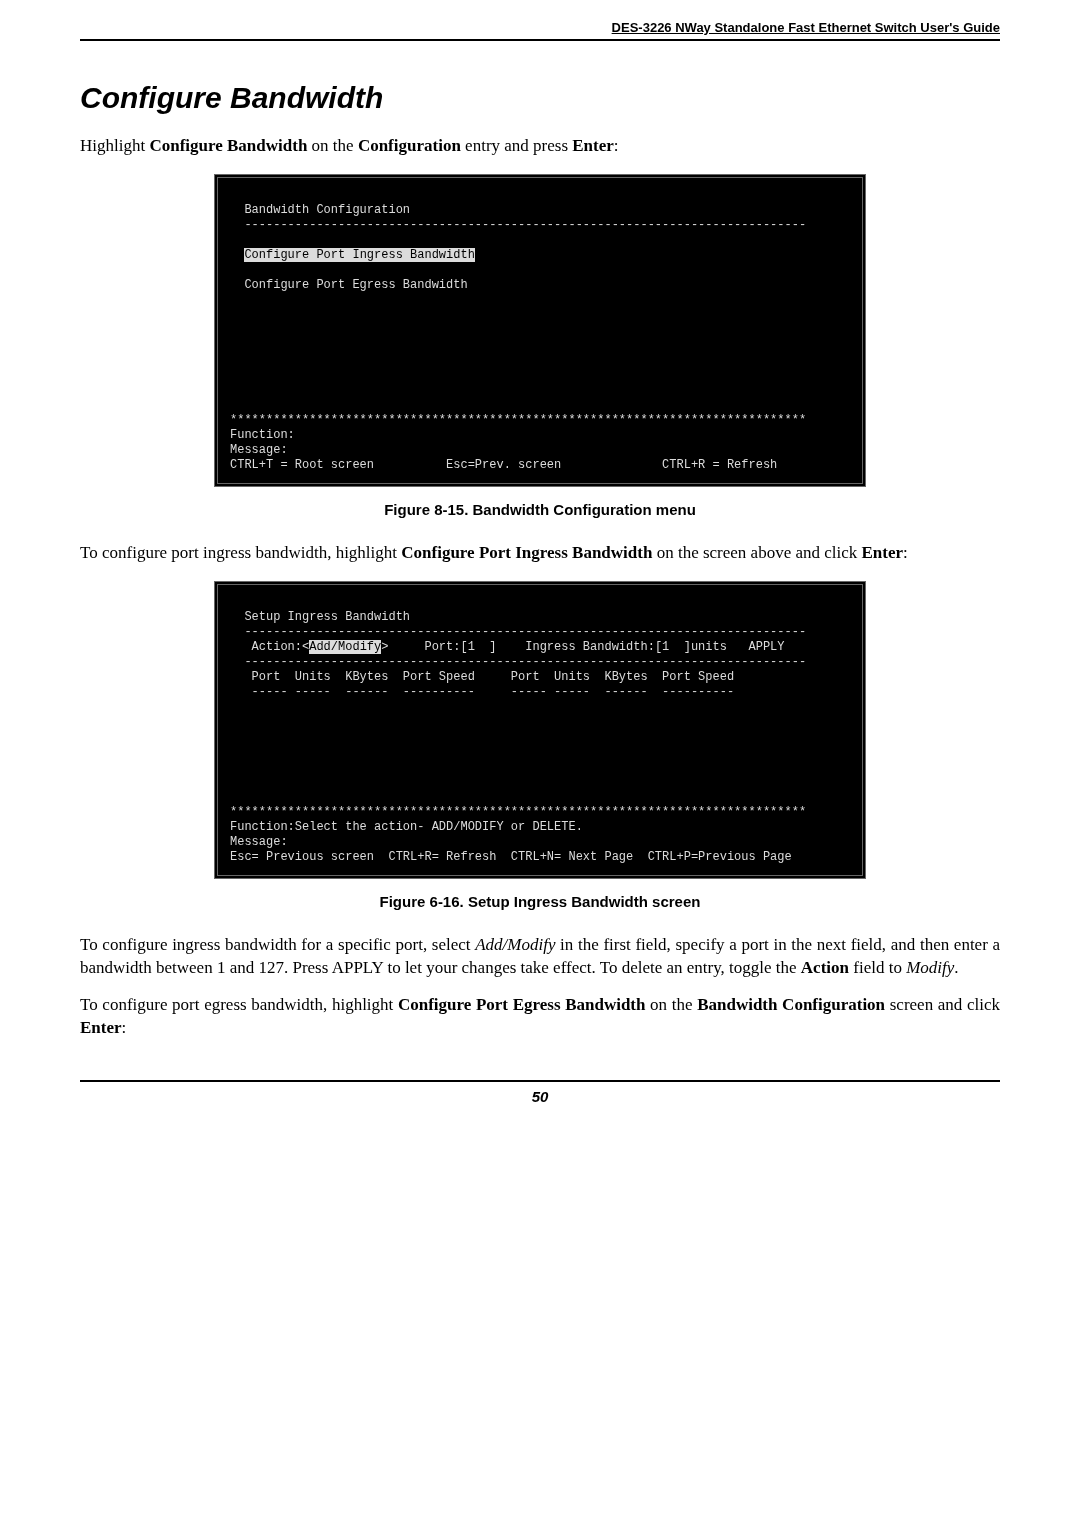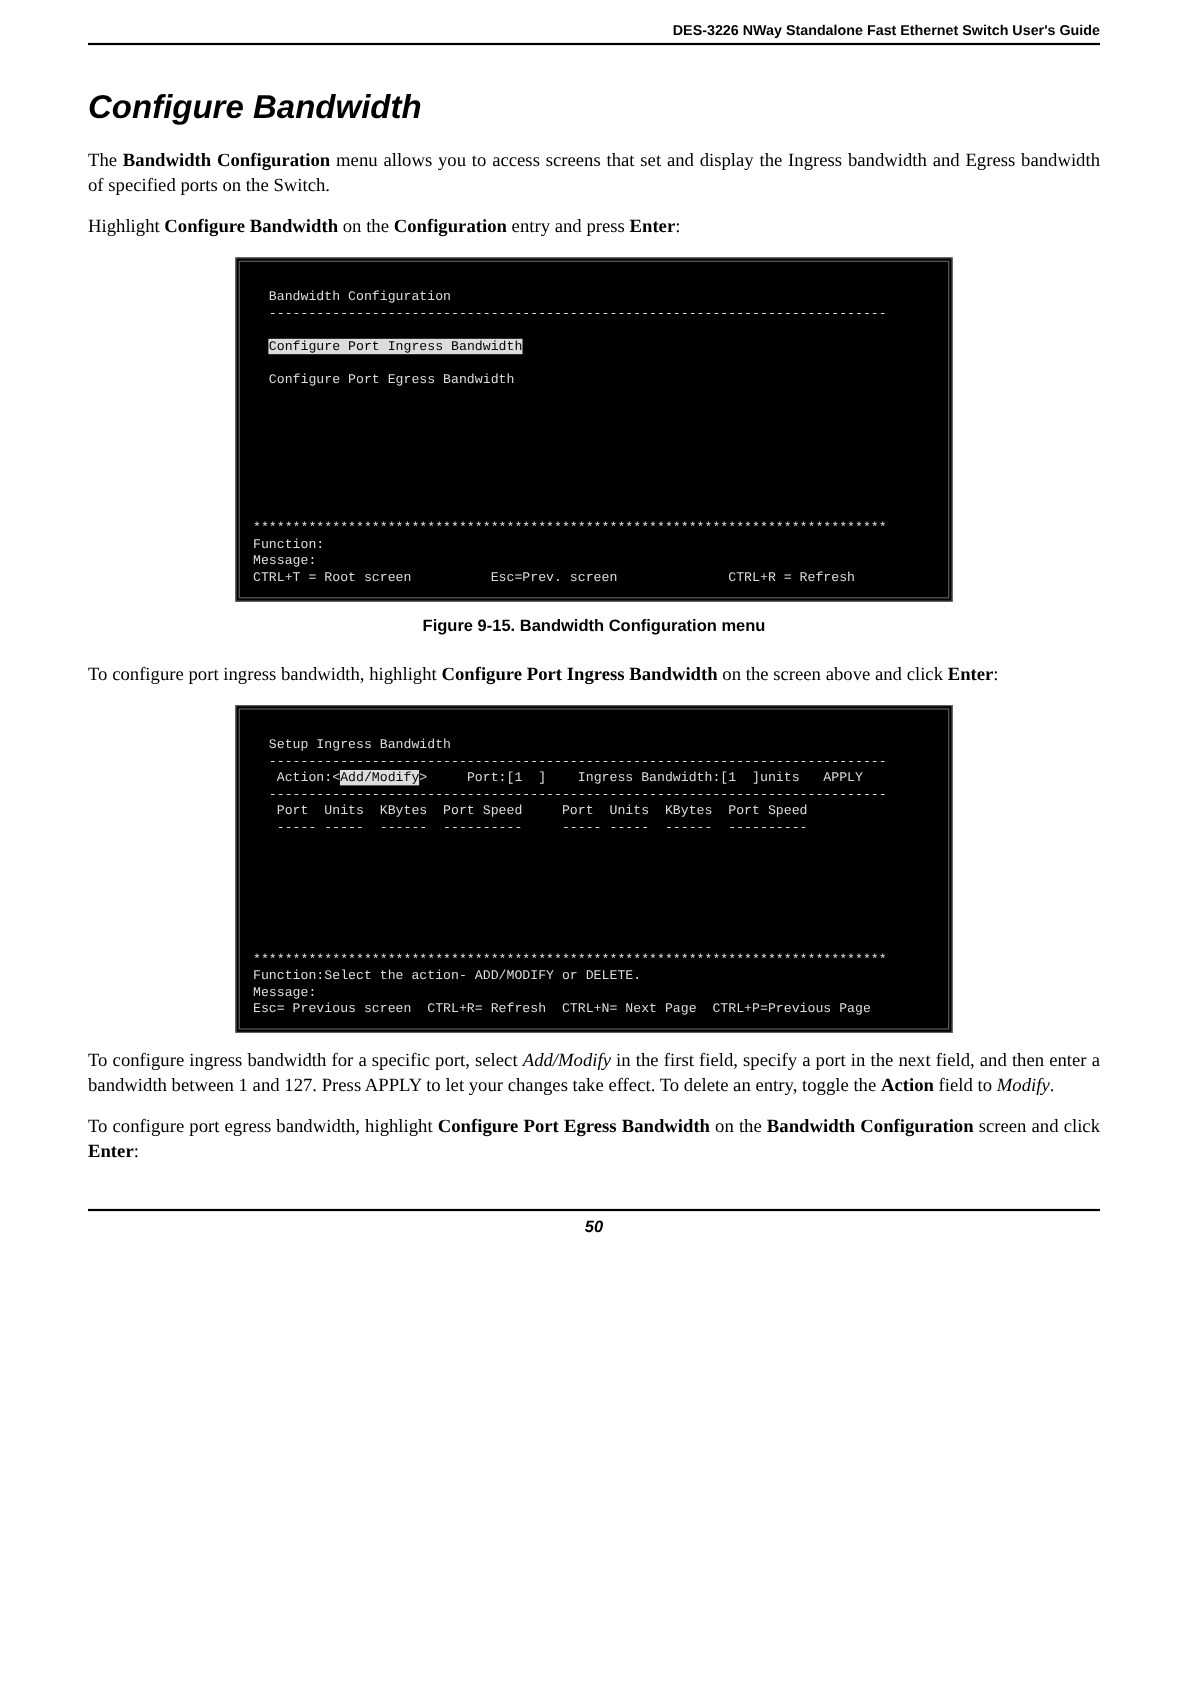--- a/index.html
+++ b/index.html
@@ -13,20 +13,21 @@
     width: 1080px;
     min-height: 1528px;
     margin: 0 auto;
     box-sizing: border-box;
     padding: 20px 80px 0 80px;
     position: relative;
   }
   .header-line {
     border-bottom: 2px solid #000;
     margin-bottom: 4px;
+    text-decoration: underline;
   }
   .header-text {
     text-align: right;
     font-family: Arial, sans-serif;
     font-weight: bold;
     font-size: 13px;
     padding-bottom: 4px;
   }
   h1.section-title {
     font-family: Arial, sans-serif;
@@ -82,23 +83,20 @@
 <body>
 
 <div class="page">
 
   <div class="header-line">
     <div class="header-text">DES-3226 NWay Standalone Fast Ethernet Switch User's Guide</div>
   </div>
 
   <h1 class="section-title">Configure Bandwidth</h1>
 
-  <p class="body">
-    <span>The </span><b>Bandwidth Configuration</b><span> menu allows you to access screens that set and display the Ingress bandwidth and Egress bandwidth of specified ports on the Switch.</span>
-  </p>
 
   <p class="body">
     <span>Highlight </span><b>Configure Bandwidth</b><span> on the </span><b>Configuration</b><span> entry and press </span><b>Enter</b><span>:</span>
   </p>
 
   <div class="terminal">
 <span>  Bandwidth Configuration</span>
 <span>  ------------------------------------------------------------------------------</span>
 
 <span>  </span><span class="hl">Configure Port Ingress Bandwidth</span>
@@ -110,21 +108,21 @@
 
 
 
 
 
 <span>********************************************************************************</span>
 <span>Function:</span>
 <span>Message:</span>
 <span>CTRL+T = Root screen          Esc=Prev. screen              CTRL+R = Refresh</span></div>
 
-  <div class="caption">Figure 9-15.  Bandwidth Configuration menu</div>
+  <div class="caption">Figure 8-15.  Bandwidth Configuration menu</div>
 
   <p class="body">
     <span>To configure port ingress bandwidth, highlight </span><b>Configure Port Ingress Bandwidth</b><span> on the screen above and click </span><b>Enter</b><span>:</span>
   </p>
 
   <div class="terminal">
 <span>  Setup Ingress Bandwidth</span>
 <span>  ------------------------------------------------------------------------------</span>
 <span>   Action:&lt;</span><span class="hl">Add/Modify</span><span>&gt;     Port:[1  ]    Ingress Bandwidth:[1  ]units   APPLY</span>
 <span>  ------------------------------------------------------------------------------</span>
@@ -135,20 +133,21 @@
 
 
 
 
 
 <span>********************************************************************************</span>
 <span>Function:Select the action- ADD/MODIFY or DELETE.</span>
 <span>Message:</span>
 <span>Esc= Previous screen  CTRL+R= Refresh  CTRL+N= Next Page  CTRL+P=Previous Page</span></div>
 
+  <div class="caption">Figure 6-16.  Setup Ingress Bandwidth screen</div>
 
   <p class="body">
     <span>To configure ingress bandwidth for a specific port, select </span><i>Add/Modify</i><span> in the first field, specify a port in the next field, and then enter a bandwidth between 1 and 127. Press APPLY to let your changes take effect. To delete an entry, toggle the </span><b>Action</b><span> field to </span><i>Modify</i><span>.</span>
   </p>
 
   <p class="body" style="">
     <span>To configure port egress bandwidth, highlight </span><b>Configure Port Egress Bandwidth</b><span> on the </span><b>Bandwidth Configuration</b><span> screen and click </span><b>Enter</b><span>:</span>
   </p>
 
   <div class="footer-line">

